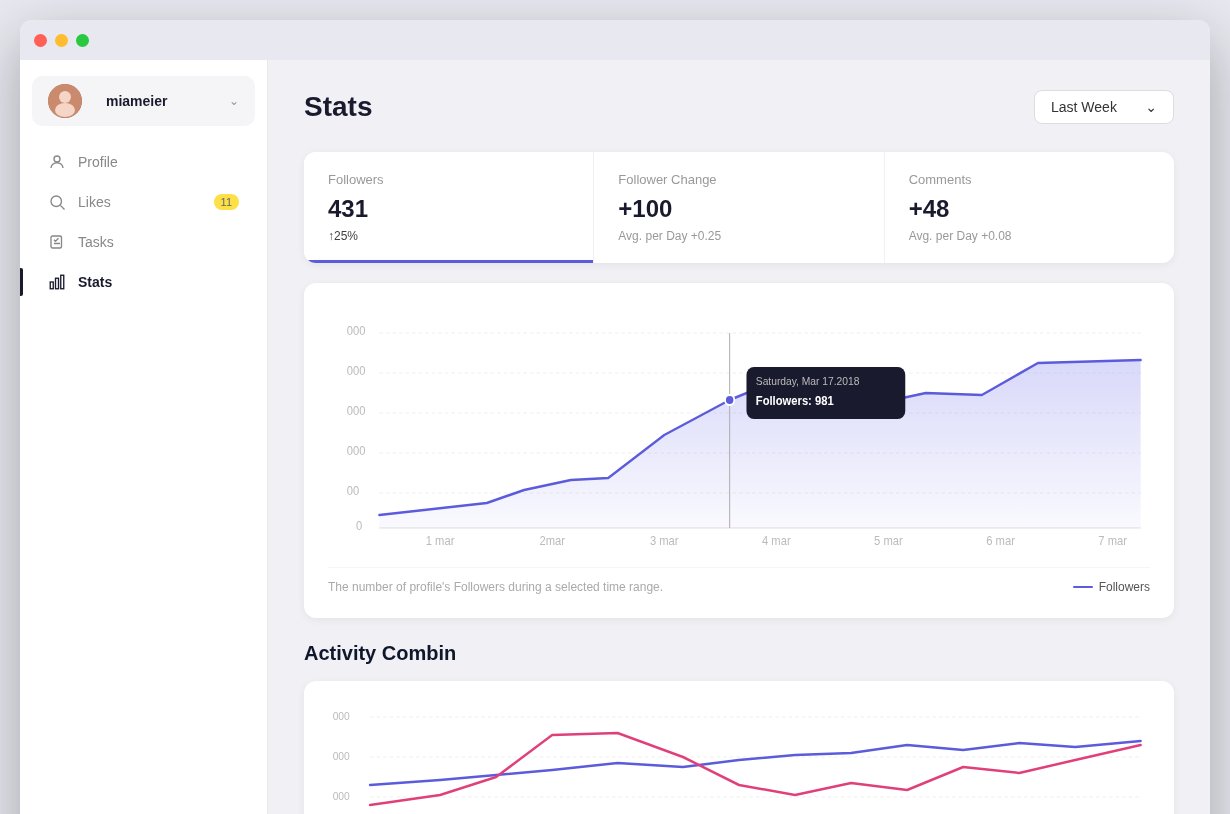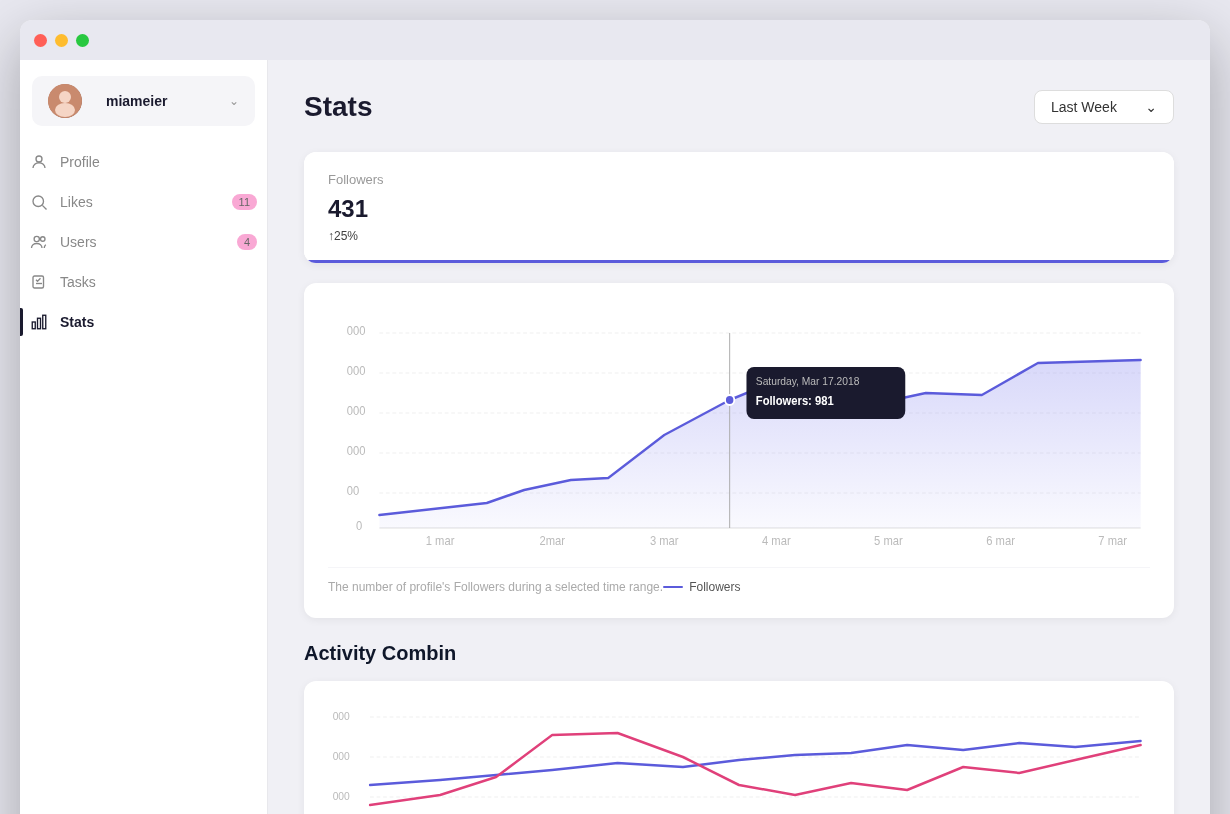--- a/index.html
+++ b/index.html
@@ -78,21 +78,21 @@
       color: #1a1a2e;
       flex: 1;
     }
     .chevron-icon {
       color: #999;
       font-size: 12px;
     }
     .nav-item {
       display: flex;
       align-items: center;
-      padding: 11px 10px;
+      padding: 11px 28px;
       gap: 12px;
       cursor: pointer;
       position: relative;
       color: #888;
       font-size: 14px;
       font-weight: 500;
     }
     .nav-item.active {
       color: #1a1a2e;
       font-weight: 600;
@@ -111,21 +111,21 @@
       width: 18px;
       height: 18px;
       display: flex;
       align-items: center;
       justify-content: center;
       color: #888;
     }
     .nav-item.active .nav-icon { color: #1a1a2e; }
     .nav-badge {
       margin-left: auto;
-      background: #f9a8d4;
+      background: #fde047;
       color: #666;
       font-size: 11px;
       padding: 2px 7px;
       border-radius: 10px;
       font-weight: 500;
     }
     
     .main-content {
       flex: 1;
       padding: 30px 36px;
@@ -203,21 +203,21 @@
       height: 240px;
       margin-top: 8px;
     }
     .chart-svg {
       width: 100%;
       height: 100%;
     }
     .chart-footer {
       display: flex;
       align-items: center;
-      justify-content: flex-start;
+      justify-content: space-between;
       margin-top: 12px;
       padding-top: 12px;
       border-top: 1px solid #f5f5f8;
     }
     .chart-description {
       font-size: 12px;
       color: #aaa;
     }
     .chart-legend {
       display: flex;
@@ -290,32 +290,20 @@
         <span class="nav-icon">
           <svg width="18" height="18" viewBox="0 0 24 24" fill="none" stroke="currentColor" stroke-width="1.8">
             <circle cx="11" cy="11" r="7"></circle>
               <line x1="16.5" y1="16.5" x2="22" y2="22"></line>
           </svg>
         </span>
         <span>Likes</span>
         <span class="nav-badge">11</span>
       </div>
 
-      <div class="nav-item">
-        <span class="nav-icon">
-          <svg width="18" height="18" viewBox="0 0 24 24" fill="none" stroke="currentColor" stroke-width="1.8">
-            <circle cx="9" cy="8" r="3.5"></circle>
-              <path d="M2 20c0-3.3 3-6 7-6s7 2.7 7 6"></path>
-            <circle cx="17" cy="8" r="3"></circle>
-              <path d="M19 20c0-2.5 2-4.5 2-4.5"></path>
-          </svg>
-        </span>
-        <span>Users</span>
-        <span class="nav-badge">4</span>
-      </div>
 
       <div class="nav-item">
         <span class="nav-icon">
           <svg width="18" height="18" viewBox="0 0 24 24" fill="none" stroke="currentColor" stroke-width="1.8">
             <rect x="4" y="4" width="14" height="16" rx="2"></rect>
             <polyline points="8,9 10,11 14,7"></polyline>
               <line x1="8" y1="14" x2="16" y2="14"></line>
           </svg>
         </span>
         <span>Tasks</span>
@@ -341,20 +329,30 @@
           <span>Last Week</span>
           <span>⌄</span>
         </div>
       </div>
 
       <div class="stats-cards">
         <div class="stat-card active">
           <div class="stat-label">Followers</div>
           <div class="stat-value">431</div>
           <div class="stat-change positive">↑25%</div>
+        </div>
+        <div class="stat-card">
+          <div class="stat-label">Follower Change</div>
+          <div class="stat-value">+100</div>
+          <div class="stat-change">Avg.  per Day +0.25</div>
+        </div>
+        <div class="stat-card">
+          <div class="stat-label">Comments</div>
+          <div class="stat-value">+48</div>
+          <div class="stat-change">Avg.  per Day +0.08</div>
         </div>
       </div>
 
       <div class="chart-container">
         <div class="chart-area">
           <svg class="chart-svg" viewBox="0 0 880 240" preserveAspectRatio="none">
             <defs>
               <linearGradient id="followerGrad" x1="0" y1="0" x2="0" y2="1">
                 <stop offset="0%" stop-color="#9090f0" stop-opacity="0.35"></stop>
                 <stop offset="100%" stop-color="#9090f0" stop-opacity="0.05"></stop>

